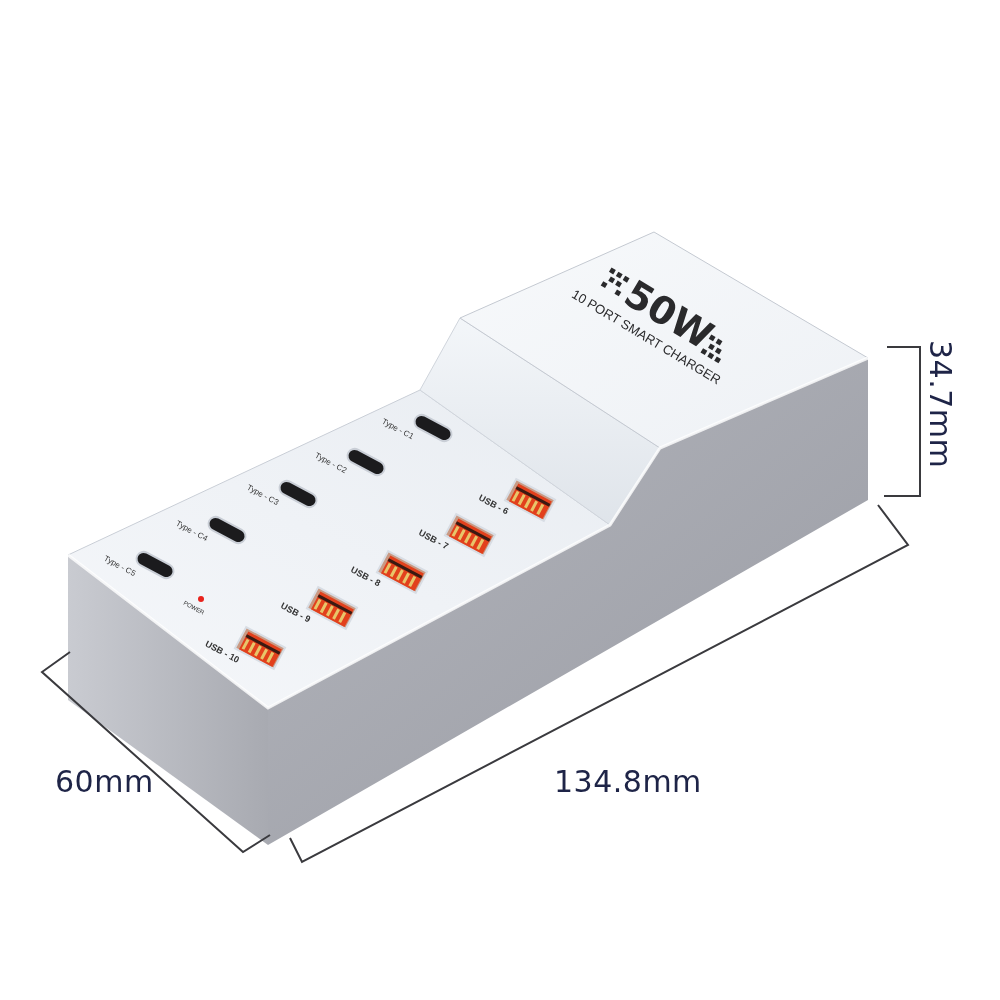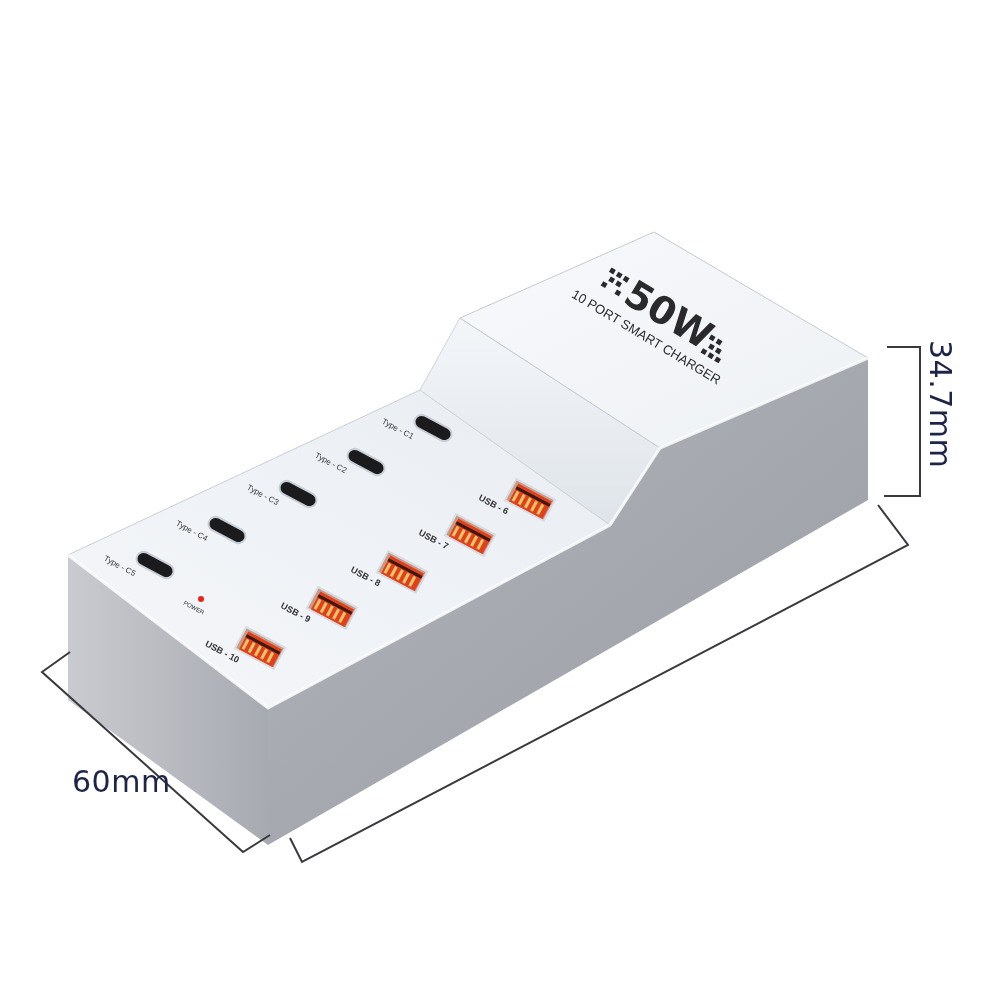--- a/index.html
+++ b/index.html
@@ -1,19 +1,19 @@
 <!DOCTYPE html>
 <html><head>
 <meta charset="utf-8">
 <style>
   html, body { margin:0; padding:0; background:#ffffff; }
   body { width:1000px; height:1000px; position:relative; overflow:hidden; font-family:"Liberation Sans", sans-serif; }
   #stage { position:absolute; left:0; top:0; width:1000px; height:1000px; }
   .dim-label { position:absolute; color:#1e2447; font-family:"DejaVu Sans", sans-serif; font-size:30px; letter-spacing:0.5px; }
-  #dim-60 { left:72px; top:764px; }
+  #dim-60 { left:55px; top:764px; }
   #dim-134 { left:554px; top:764px; }
   #dim-347 { left:930px; top:340px; transform-origin:0 0; transform:translate(28px,0) rotate(90deg); white-space:nowrap; }
 </style>
 </head>
 <body>
 
 <div id="stage">
 <svg width="1000" height="1000" viewBox="0 0 1000 1000" xmlns="http://www.w3.org/2000/svg">
   <defs>
     <linearGradient id="gFront" x1="0" y1="0" x2="1" y2="1">
@@ -158,14 +158,15 @@
   </g>
 
   <g stroke="#3a3a3e" stroke-width="2" fill="none">
     <polyline points="70,652 42,672 243,852 270,835"></polyline>
     <polyline points="290,838 302,862 908,545 878,505"></polyline>
     <polyline points="887,347 920,347 920,496 884,496"></polyline>
   </g>
 </svg>
 
 <div id="dim-60" class="dim-label">60mm</div>
+<div id="dim-134" class="dim-label">134.8mm</div>
 <div id="dim-347" class="dim-label">34.7mm</div>
 </div>
 
 </body></html>

